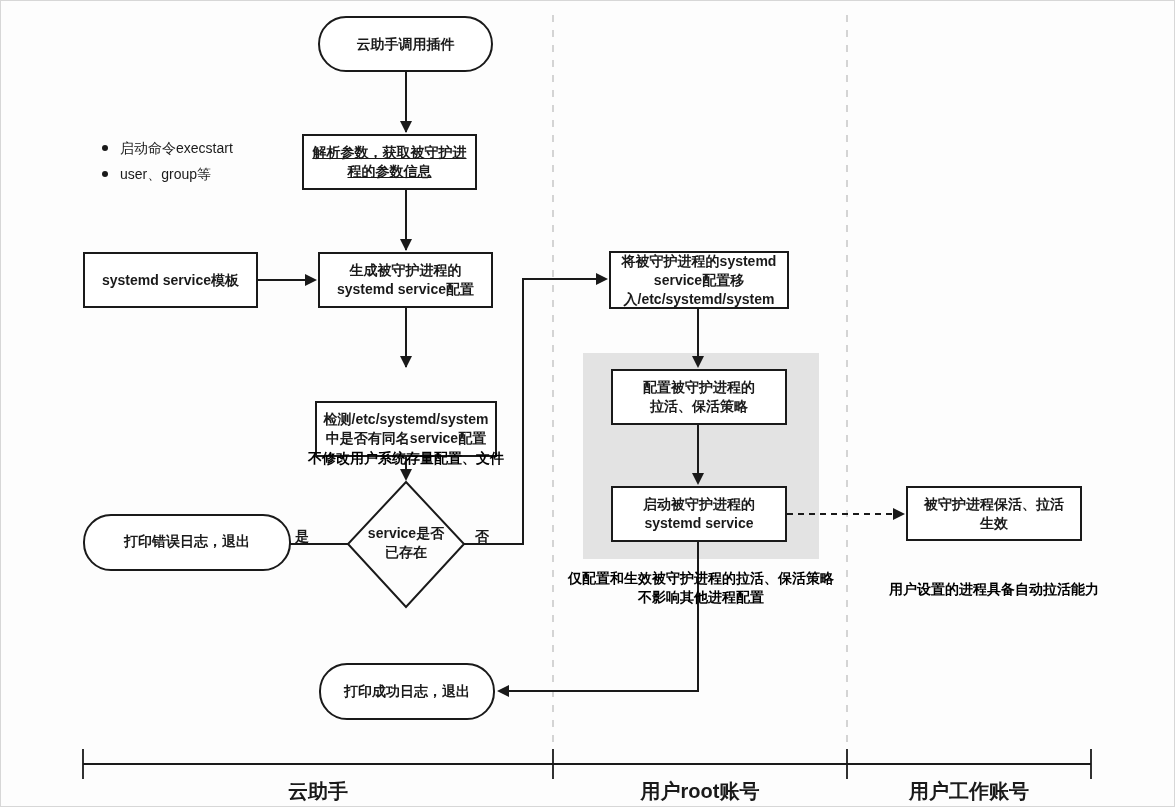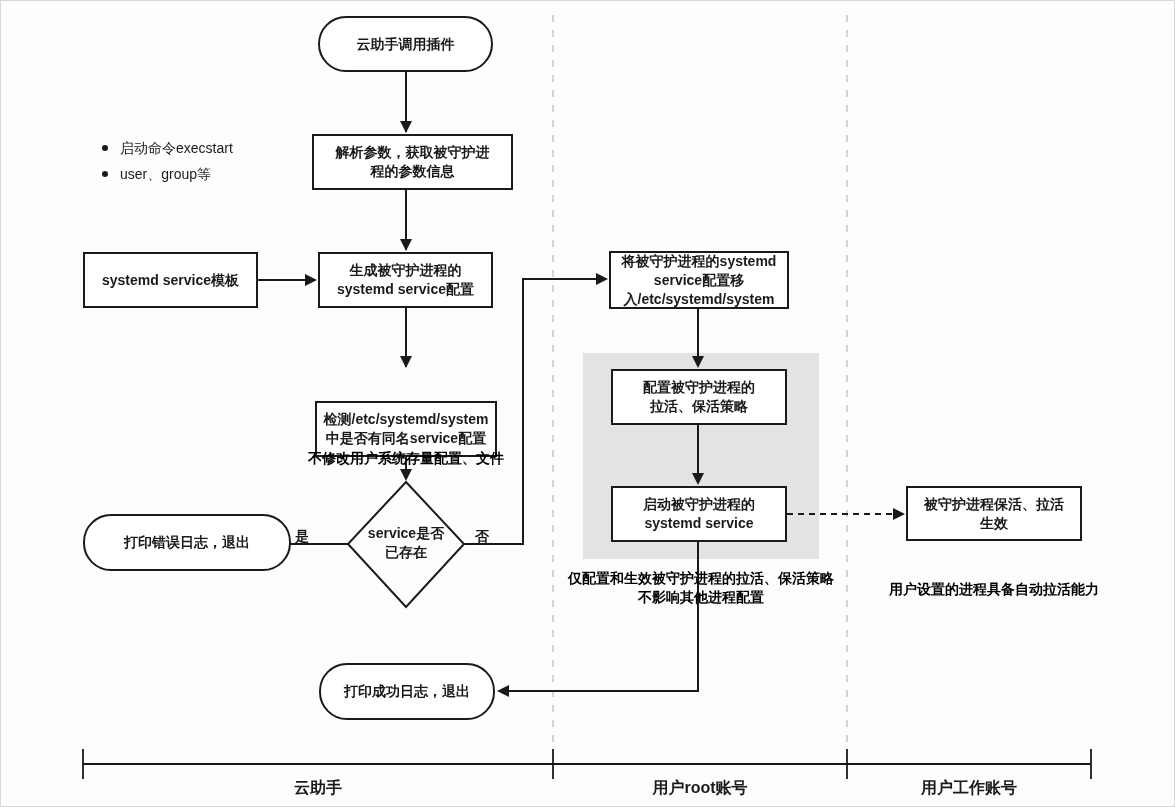--- a/index.html
+++ b/index.html
@@ -21,21 +21,21 @@
     line-height:19px;white-space:pre-line;
   }
   .edge-label{
     position:absolute;font-size:14px;font-weight:bold;text-align:center;
   }
   .red-note{
     position:absolute;font-size:14px;font-weight:bold;color:#000000;
     text-align:center;line-height:19px;white-space:pre-line;
   }
   .lane-label{
-    position:absolute;font-size:16px;font-weight:bold;text-align:center;
+    position:absolute;font-size:20px;font-weight:bold;text-align:center;
   }
   .bullets{position:absolute;left:95px;top:134px;width:220px;
     font-size:14px;line-height:26px;list-style:none;margin:0;padding:0;}
   .bullets li{position:relative;padding-left:24px;}
   .bullets li .dot{
     position:absolute;left:6px;top:10px;width:6px;height:6px;
     border-radius:50%;background:#1a1a1a;
   }
 </style>
 </head>
@@ -86,21 +86,21 @@
       <line x1="82" y1="763" x2="1090" y2="763"></line>
       <line x1="82" y1="748" x2="82" y2="778"></line>
       <line x1="552" y1="748" x2="552" y2="778"></line>
       <line x1="846" y1="748" x2="846" y2="778"></line>
       <line x1="1090" y1="748" x2="1090" y2="778"></line>
     </g>
   </svg>
 
   <div class="node rounded" style="left:317px;top:15px;width:175px;height:56px;">云助手调用插件</div>
 
-  <div class="node" style="left:311px;top:133px;width:201px;height:56px;">解析参数，获取被守护进
+  <div class="node" style="left:301px;top:133px;width:175px;height:56px;text-decoration:underline;">解析参数，获取被守护进
 程的参数信息</div>
 
   <ul class="bullets">
     <li>
       <span class="dot"></span>
       <span>启动命令execstart</span>
     </li>
     <li>
       <span class="dot"></span>
       <span>user、group等</span>
@@ -115,21 +115,21 @@
   <div class="node" style="left:314px;top:368px;width:182px;height:56px;margin-top:32px;">检测/etc/systemd/system
 中是否有同名service配置</div>
 
   <div class="diamond-label" style="left:345px;top:523px;width:120px;">service是否
 已存在</div>
 
   <div class="edge-label" style="left:288px;top:527px;width:26px;">是</div>
 
   <div class="edge-label" style="left:468px;top:527px;width:26px;">否</div>
 
-  <div class="node rounded" style="left:82px;top:513px;width:208px;height:57px;">打印错误日志，退出</div>
+  <div class="node rounded" style="left:82px;top:513px;width:208px;height:57px;font-family:Liberation Mono, monospace;">打印错误日志，退出</div>
 
   <div class="node" style="left:608px;top:250px;width:180px;height:58px;">将被守护进程的systemd
 service配置移
 入/etc/systemd/system</div>
 
   <div class="node" style="left:610px;top:368px;width:176px;height:56px;">配置被守护进程的
 拉活、保活策略</div>
 
   <div class="node" style="left:610px;top:485px;width:176px;height:56px;">启动被守护进程的
 systemd service</div>

